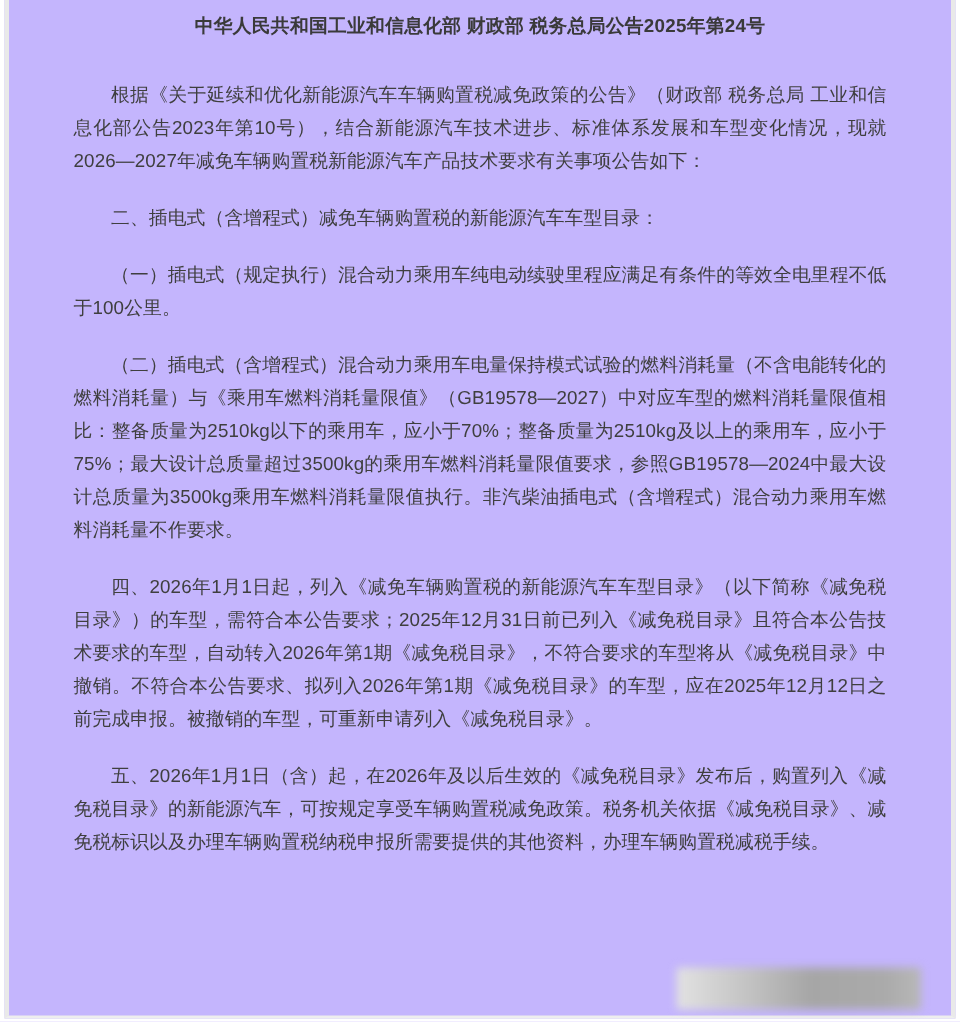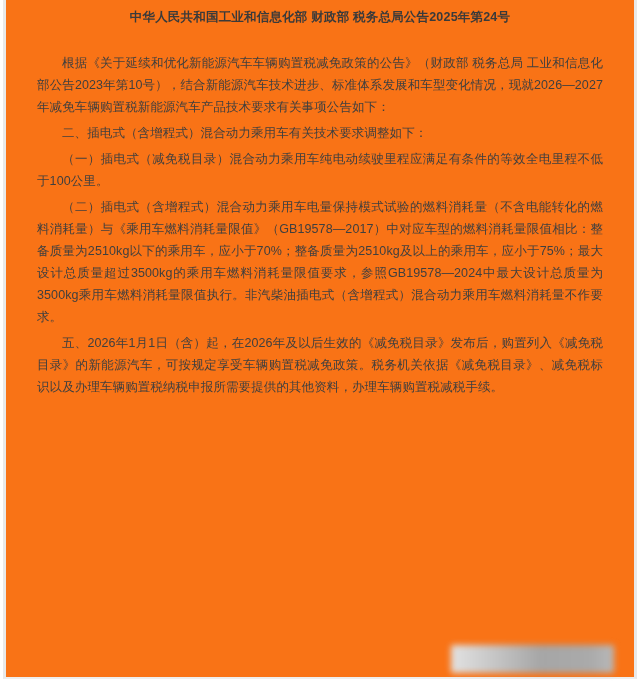--- a/index.html
+++ b/index.html
@@ -11,21 +11,21 @@
     width: 640px;
     height: 681px;
     overflow: hidden;
     font-family: "Liberation Sans", "DejaVu Sans", sans-serif;
   }
   .page {
     position: relative;
     width: 634px;
     height: 679px;
     margin: 0 auto;
-    background: #f97316;
+    background: #c4b5fd;
     border-left: 3px solid #e9e9e9;
     border-right: 3px solid #e9e9e9;
     border-bottom: 2px solid #eeeeee;
     box-sizing: border-box;
     color: #3f3f3f;
   }
   .doc-title {
     text-align: center;
     font-size: 12.5px;
     font-weight: 600;
@@ -35,21 +35,21 @@
     letter-spacing: 0.2px;
   }
   .doc-body {
     margin: 26px 27px 0 27px;
     font-size: 12.5px;
     line-height: 22px;
     text-align: justify;
     color: #3f3f3f;
   }
   .doc-body p {
-    margin: 4px;
+    margin: 16px;
     text-indent: 2em;
     letter-spacing: 0.1px;
   }
   .blur-box {
     position: absolute;
     right: 20px;
     top: 645px;
     width: 163px;
     height: 28px;
     background: linear-gradient(90deg, #e2e2e2 0%, #c2c2c2 30%, #a6a6a6 55%, #aaaaaa 85%, #b8b8b8 100%);
@@ -59,21 +59,22 @@
 </style>
 </head>
 <body>
 
 <div class="page">
 
   <div class="doc-title">中华人民共和国工业和信息化部 财政部 税务总局公告2025年第24号</div>
 
   <div class="doc-body">
       <p>根据《关于延续和优化新能源汽车车辆购置税减免政策的公告》（财政部 税务总局 工业和信息化部公告2023年第10号），结合新能源汽车技术进步、标准体系发展和车型变化情况，现就2026—2027年减免车辆购置税新能源汽车产品技术要求有关事项公告如下：</p>
-      <p>二、插电式（含增程式）混合动力乘用车有关技术要求调整如下：</p>
-      <p>（一）插电式（减免税目录）混合动力乘用车纯电动续驶里程应满足有条件的等效全电里程不低于100公里。</p>
-      <p>（二）插电式（含增程式）混合动力乘用车电量保持模式试验的燃料消耗量（不含电能转化的燃料消耗量）与《乘用车燃料消耗量限值》（GB19578—2017）中对应车型的燃料消耗量限值相比：整备质量为2510kg以下的乘用车，应小于70%；整备质量为2510kg及以上的乘用车，应小于75%；最大设计总质量超过3500kg的乘用车燃料消耗量限值要求，参照GB19578—2024中最大设计总质量为3500kg乘用车燃料消耗量限值执行。非汽柴油插电式（含增程式）混合动力乘用车燃料消耗量不作要求。</p>
+      <p>二、插电式（含增程式）减免车辆购置税的新能源汽车车型目录：</p>
+      <p>（一）插电式（规定执行）混合动力乘用车纯电动续驶里程应满足有条件的等效全电里程不低于100公里。</p>
+      <p>（二）插电式（含增程式）混合动力乘用车电量保持模式试验的燃料消耗量（不含电能转化的燃料消耗量）与《乘用车燃料消耗量限值》（GB19578—2027）中对应车型的燃料消耗量限值相比：整备质量为2510kg以下的乘用车，应小于70%；整备质量为2510kg及以上的乘用车，应小于75%；最大设计总质量超过3500kg的乘用车燃料消耗量限值要求，参照GB19578—2024中最大设计总质量为3500kg乘用车燃料消耗量限值执行。非汽柴油插电式（含增程式）混合动力乘用车燃料消耗量不作要求。</p>
+      <p>四、2026年1月1日起，列入《减免车辆购置税的新能源汽车车型目录》（以下简称《减免税目录》）的车型，需符合本公告要求；2025年12月31日前已列入《减免税目录》且符合本公告技术要求的车型，自动转入2026年第1期《减免税目录》，不符合要求的车型将从《减免税目录》中撤销。不符合本公告要求、拟列入2026年第1期《减免税目录》的车型，应在2025年12月12日之前完成申报。被撤销的车型，可重新申请列入《减免税目录》。</p>
       <p>五、2026年1月1日（含）起，在2026年及以后生效的《减免税目录》发布后，购置列入《减免税目录》的新能源汽车，可按规定享受车辆购置税减免政策。税务机关依据《减免税目录》、减免税标识以及办理车辆购置税纳税申报所需要提供的其他资料，办理车辆购置税减税手续。</p>
     </div>
 
   <div class="blur-box"></div>
 
 </div>
 
 </body></html>

